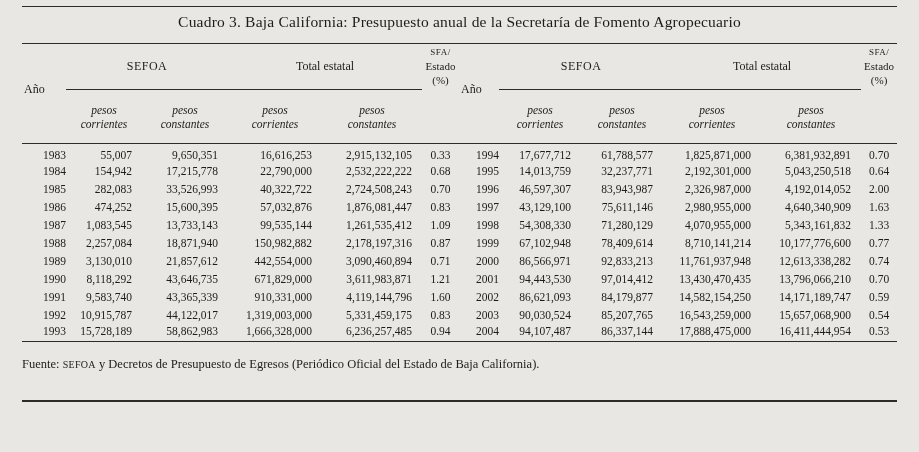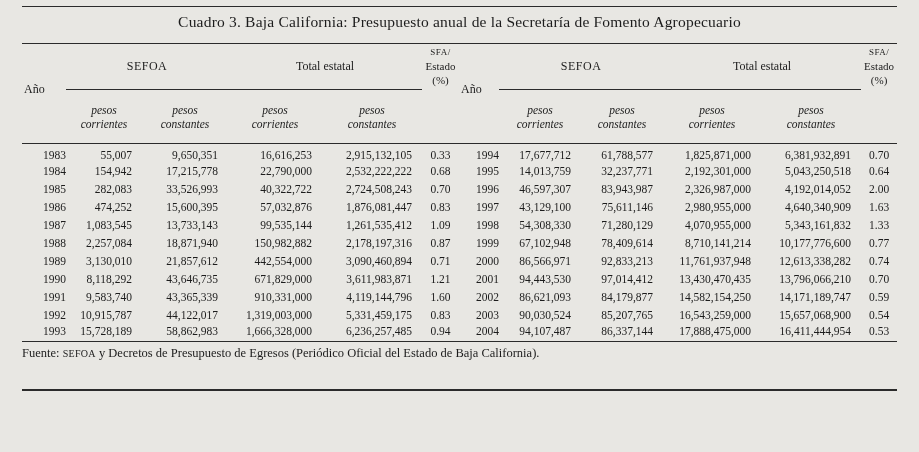--- a/index.html
+++ b/index.html
@@ -64,21 +64,21 @@
     font-size: 11.5px;
     height: 18px;
     padding: 0;
     white-space: nowrap;
   }
   tbody tr:first-child td { padding-top: 5px; }
   tbody tr:last-child td { border-bottom: 1px solid #2b2b2b; padding-bottom: 3px; }
   td.c0 { text-align: right; padding-left: 2px; }
   td.c1, td.c2, td.c3, td.c4 { text-align: right; padding-right: 10px; }
   td.c5 { text-align: center; }
-  .footer { margin-top: 2px; font-size: 12.5px; line-height: 19px; }
+  .footer { margin-top: 13px; font-size: 12.5px; line-height: 19px; }
   .scf { font-size: 10px; letter-spacing: .3px; }
   .bottom-rule { border-top: 2px solid #2b2b2b; margin-top: 26px; }
 </style>
 </head>
 <body>
 
 <div class="page">
   <div class="top-rule"></div>
 
   <div class="title">Cuadro 3. Baja California: Presupuesto anual de la Secretaría de Fomento Agropecuario</div>

